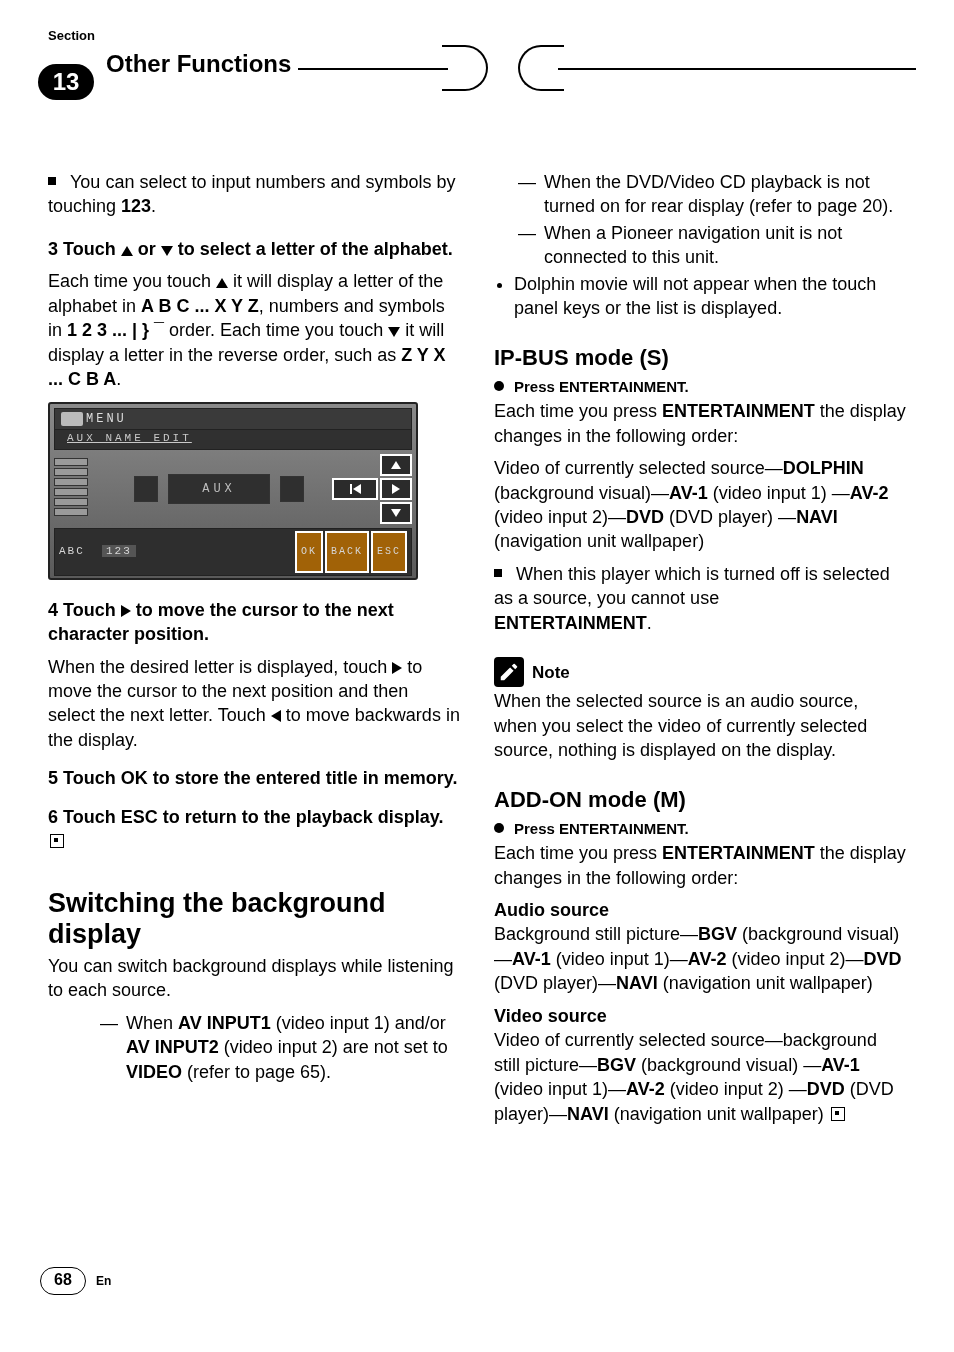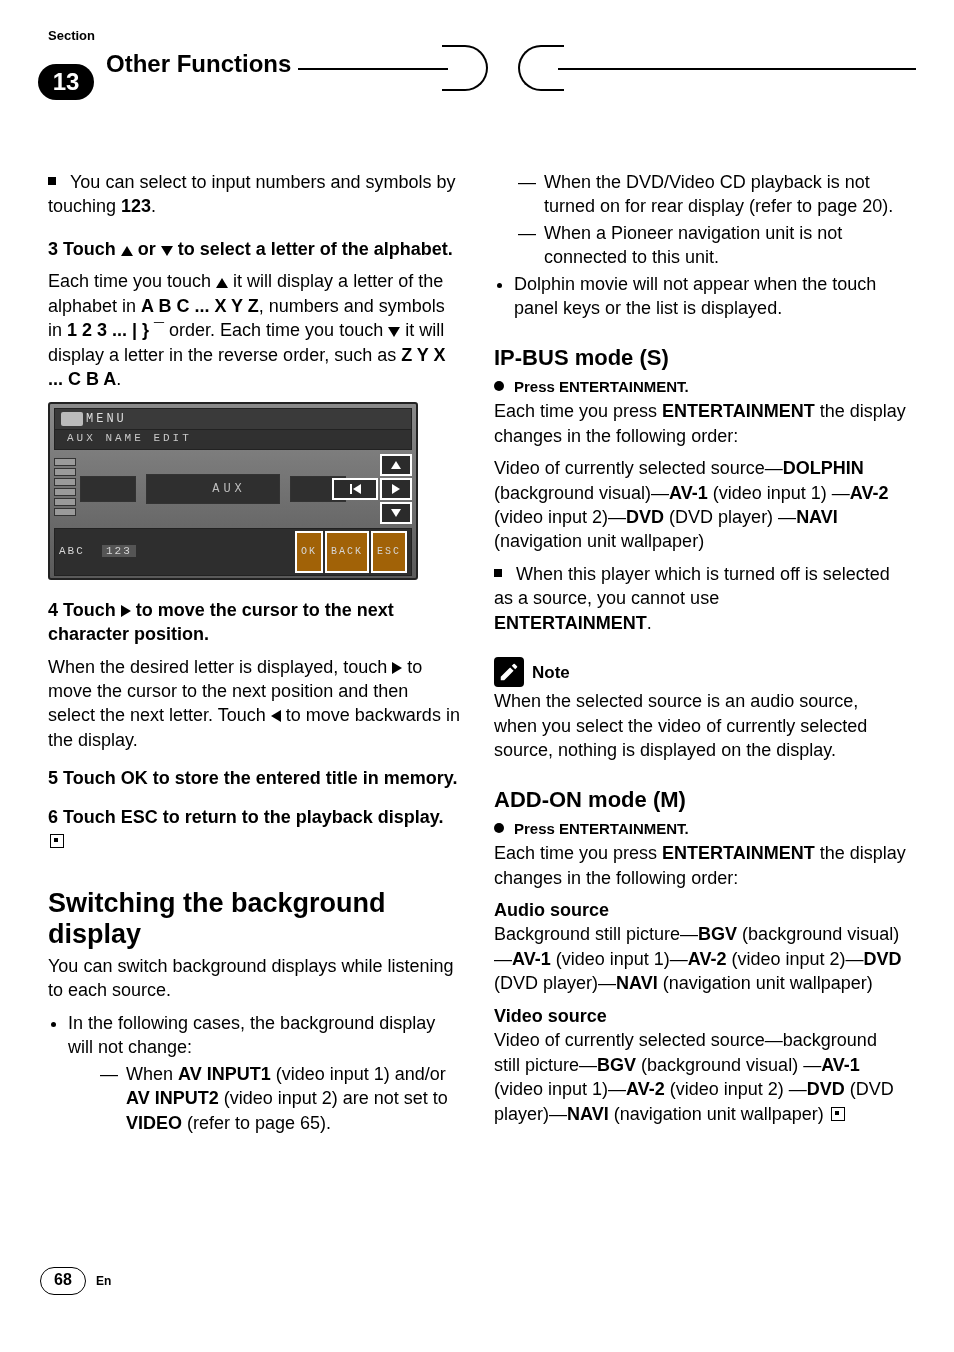--- a/index.html
+++ b/index.html
@@ -227,39 +227,40 @@
     width:22px;height:14px;background:#bbb;border-radius:2px;
   }
   .lcd-sub {
     background:#303030;
     color:#c8c8c8;
     font-size:11px;
     letter-spacing:3px;
     padding:1px 6px 3px 12px;
     border:1px solid #222;
     border-top:none;
+    text-decoration:underline;
   }
   .lcd-mid {
     display:flex;
     margin-top:4px;
   }
   .lcd-stack{
     width:34px;
     display:flex;flex-direction:column;gap:2px;
     padding:4px 0;
   }
   .lcd-stack div{height:6px;background:#9a9a9a;border:1px solid #333;}
   .lcd-center{
     flex:1;
     display:flex;align-items:center;justify-content:center;
     gap:10px;
     padding:10px 4px;
   }
   .lcd-box{
-    height:28px;border:1px solid #333;background:#2f2f2f;padding-left:32px;
+    height:28px;border:1px solid #333;background:#2f2f2f;
   }
   .lcd-aux{width:100px;color:#bdbdbd;display:flex;align-items:center;justify-content:center;font-size:12px;letter-spacing:4px;}
   .lcd-small{width:22px;height:24px;}
   .lcd-arrows{
     width:62px;display:flex;flex-direction:column;gap:2px;align-items:flex-end;
   }
   .lcd-btn{
     width:28px;height:18px;border:2px solid #fff;background:#2b2b2b;display:flex;align-items:center;justify-content:center;
   }
   .lcd-btn.wide{width:42px;}
@@ -371,23 +372,20 @@
       </p>
 
       <p class="p step-head" style="margin-top:14px;">5   Touch OK to store the entered title in memory.</p>
 
       <p class="p step-head" style="margin-top:14px;">
         <span>6   Touch ESC to return to the playback display.</span> <span class="endmark"></span>
       </p>
 
       <div class="h2">Switching the background display</div>
       <p class="p">You can switch background displays while listening to each source.</p>
-      <ul class="outer">
-        <li><span>In the following cases, the background display will not change:</span></li>
-      </ul>
       <div class="dash-item" style="margin-left:52px;">
         <div class="dash">—</div>
         <div class="txt"><span>When </span><span class="b">AV INPUT1</span><span> (video input 1) and/or </span><span class="b">AV INPUT2</span><span> (video input 2) are not set to </span><span class="b">VIDEO</span><span> (refer to page 65).</span></div>
       </div>
     </div>
 
     <div class="col">
       <div class="dash-item">
         <div class="dash">—</div>
         <div class="txt">When the DVD/Video CD playback is not turned on for rear display (refer to page 20).</div>

